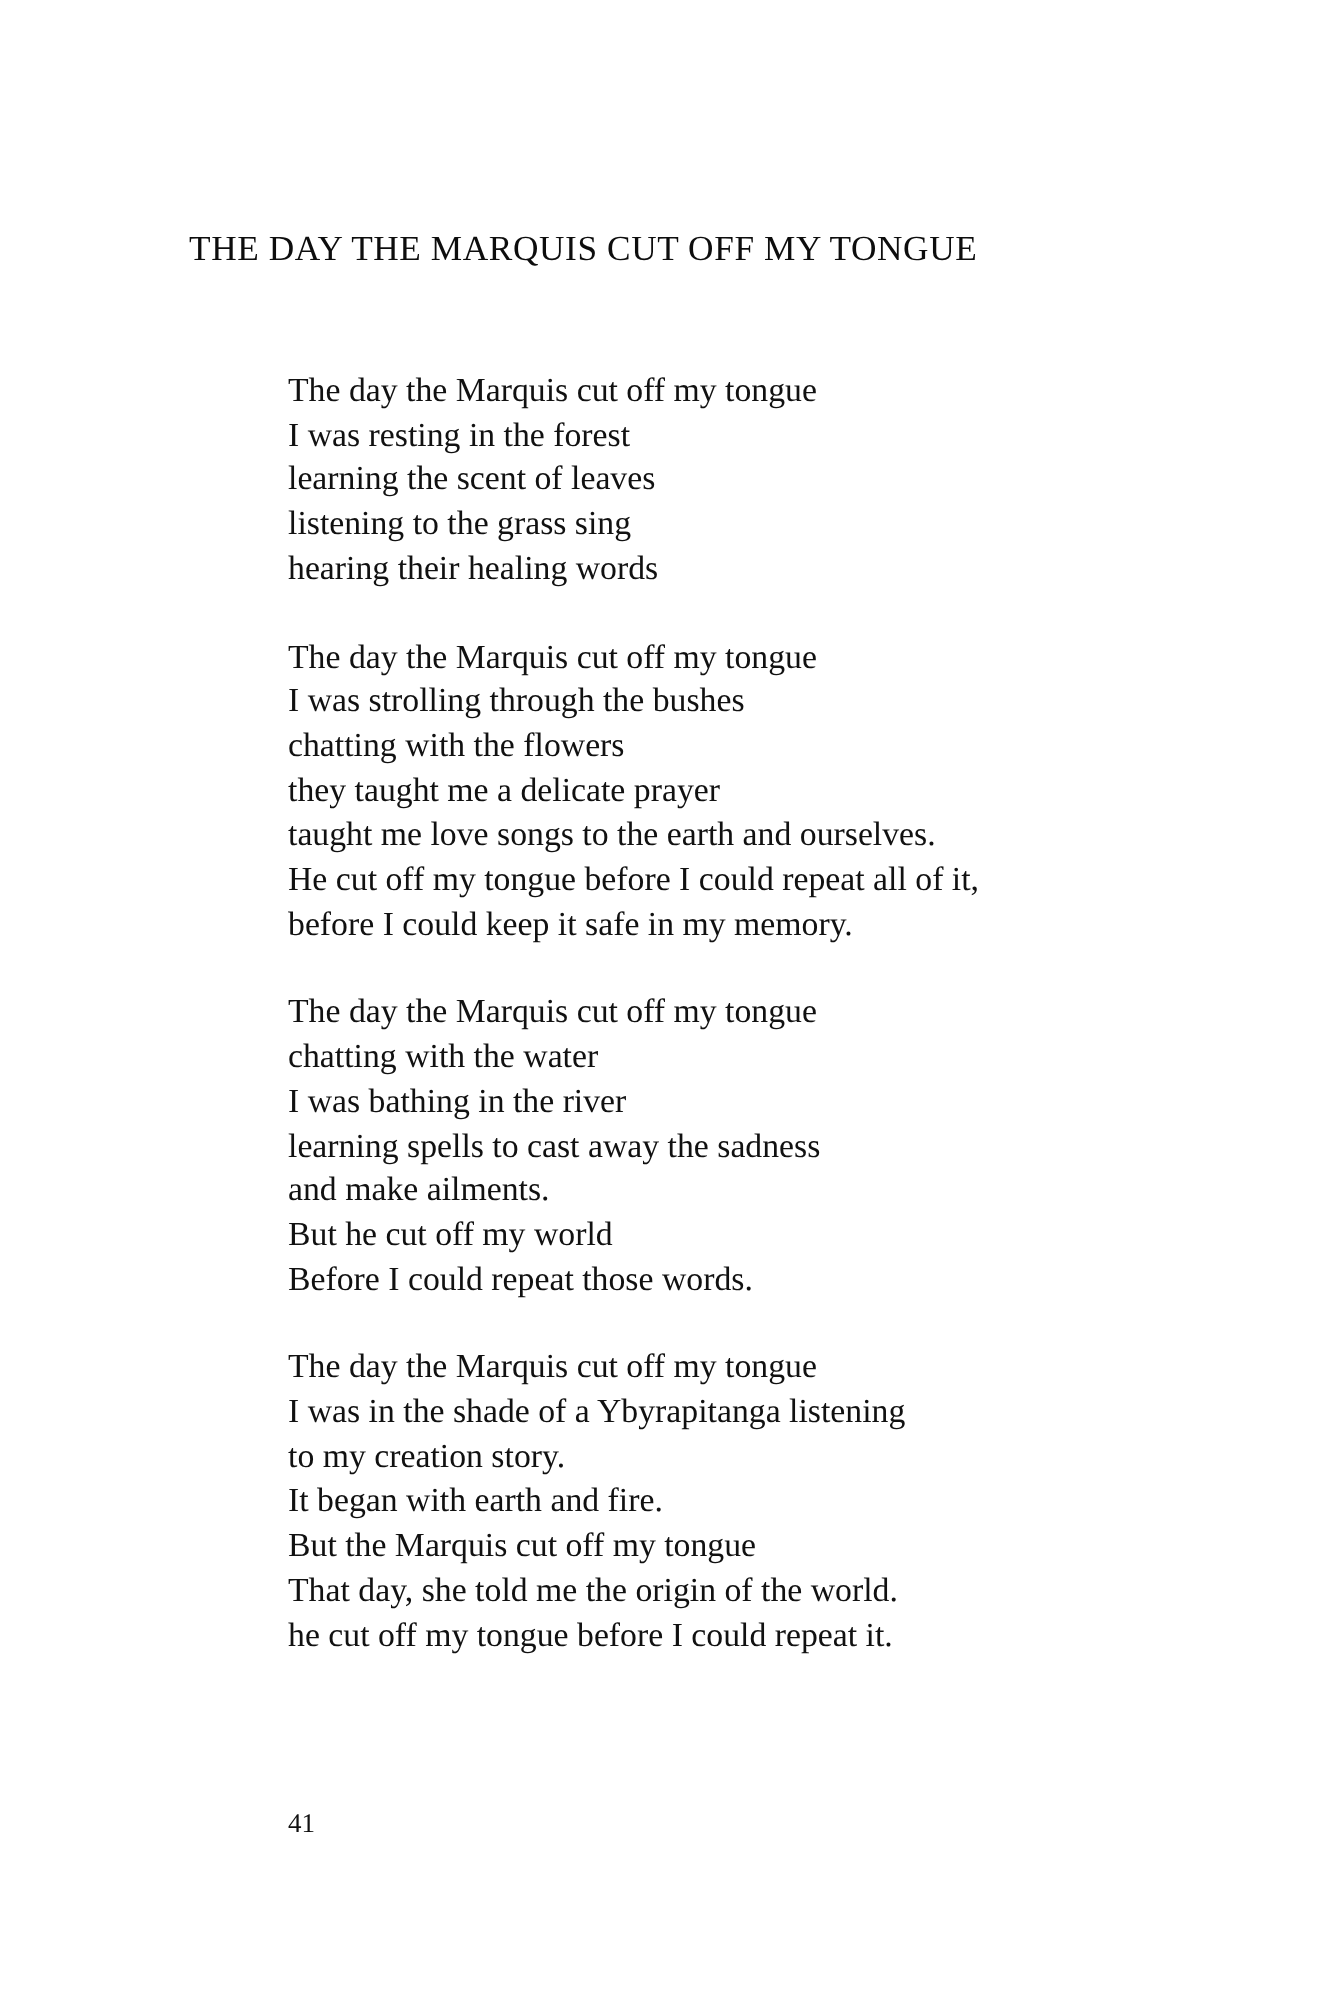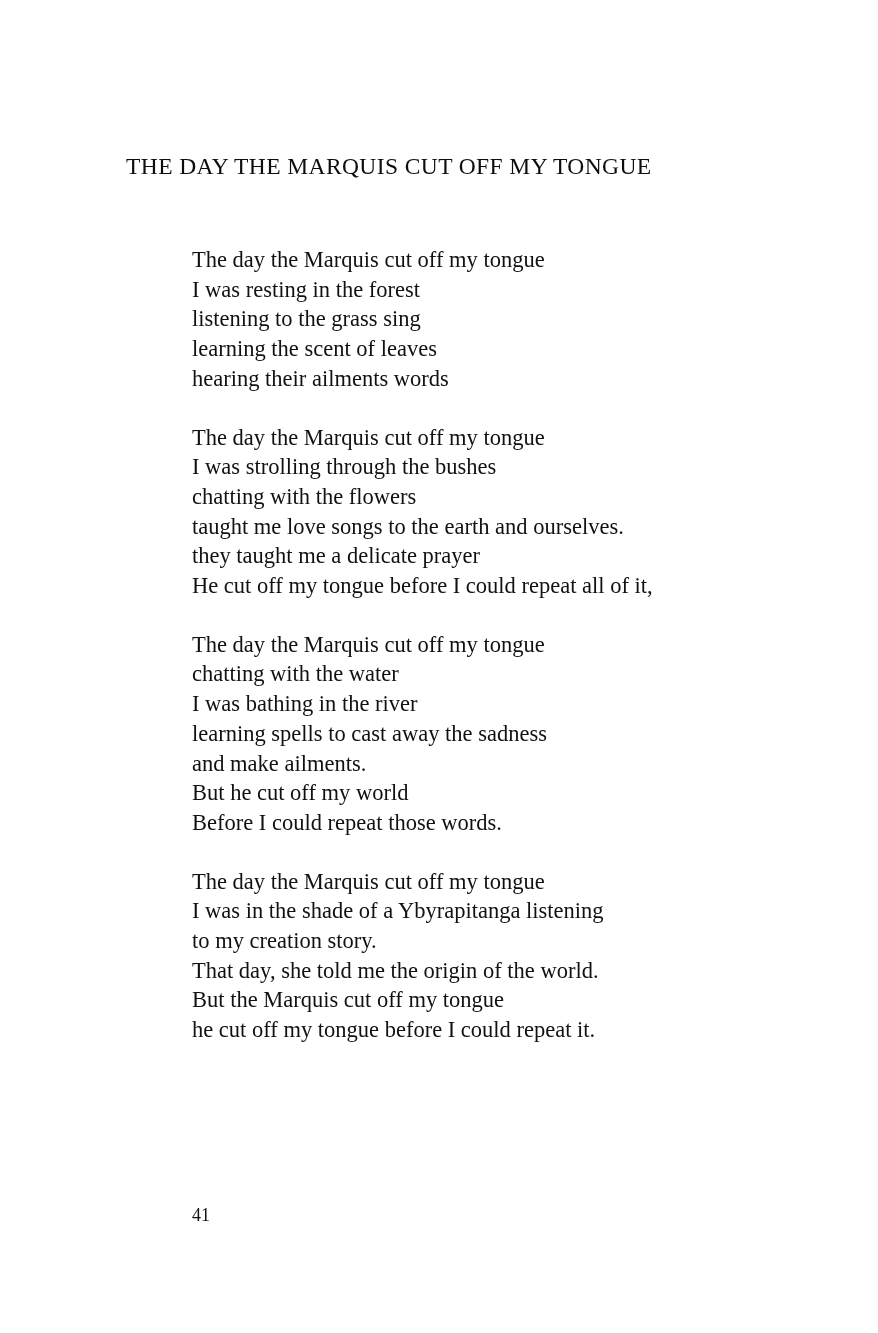--- a/index.html
+++ b/index.html
@@ -62,50 +62,52 @@
 
 <div class="page">
 
   <div class="poem-title">THE DAY THE MARQUIS CUT OFF MY TONGUE</div>
 
   <div class="poem-body">
 
     <div class="stanza">
       <div class="line">The day the Marquis cut off my tongue</div>
       <div class="line">I was resting in the forest</div>
+      <div class="line">learning the scent of leaves</div>
       <div class="line">listening to the grass sing</div>
-      <div class="line">learning the scent of leaves</div>
-      <div class="line">hearing their ailments words</div>
+      <div class="line">hearing their healing words</div>
     </div>
 
     <div class="stanza">
       <div class="line">The day the Marquis cut off my tongue</div>
       <div class="line">I was strolling through the bushes</div>
       <div class="line">chatting with the flowers</div>
+      <div class="line">they taught me a delicate prayer</div>
       <div class="line">taught me love songs to the earth and ourselves.</div>
-      <div class="line">they taught me a delicate prayer</div>
       <div class="line">He cut off my tongue before I could repeat all of it,</div>
+      <div class="line">before I could keep it safe in my memory.</div>
     </div>
 
     <div class="stanza">
       <div class="line">The day the Marquis cut off my tongue</div>
       <div class="line">chatting with the water</div>
       <div class="line">I was bathing in the river</div>
       <div class="line">learning spells to cast away the sadness</div>
       <div class="line">and make ailments.</div>
       <div class="line">But he cut off my world</div>
       <div class="line">Before I could repeat those words.</div>
     </div>
 
     <div class="stanza">
       <div class="line">The day the Marquis cut off my tongue</div>
       <div class="line">I was in the shade of a Ybyrapitanga listening</div>
       <div class="line">to my creation story.</div>
+      <div class="line">It began with earth and fire.</div>
+      <div class="line">But the Marquis cut off my tongue</div>
       <div class="line">That day, she told me the origin of the world.</div>
-      <div class="line">But the Marquis cut off my tongue</div>
       <div class="line">he cut off my tongue before I could repeat it.</div>
     </div>
 
   </div>
 
   <div class="page-number">41</div>
 
 </div>
 
 </body></html>

